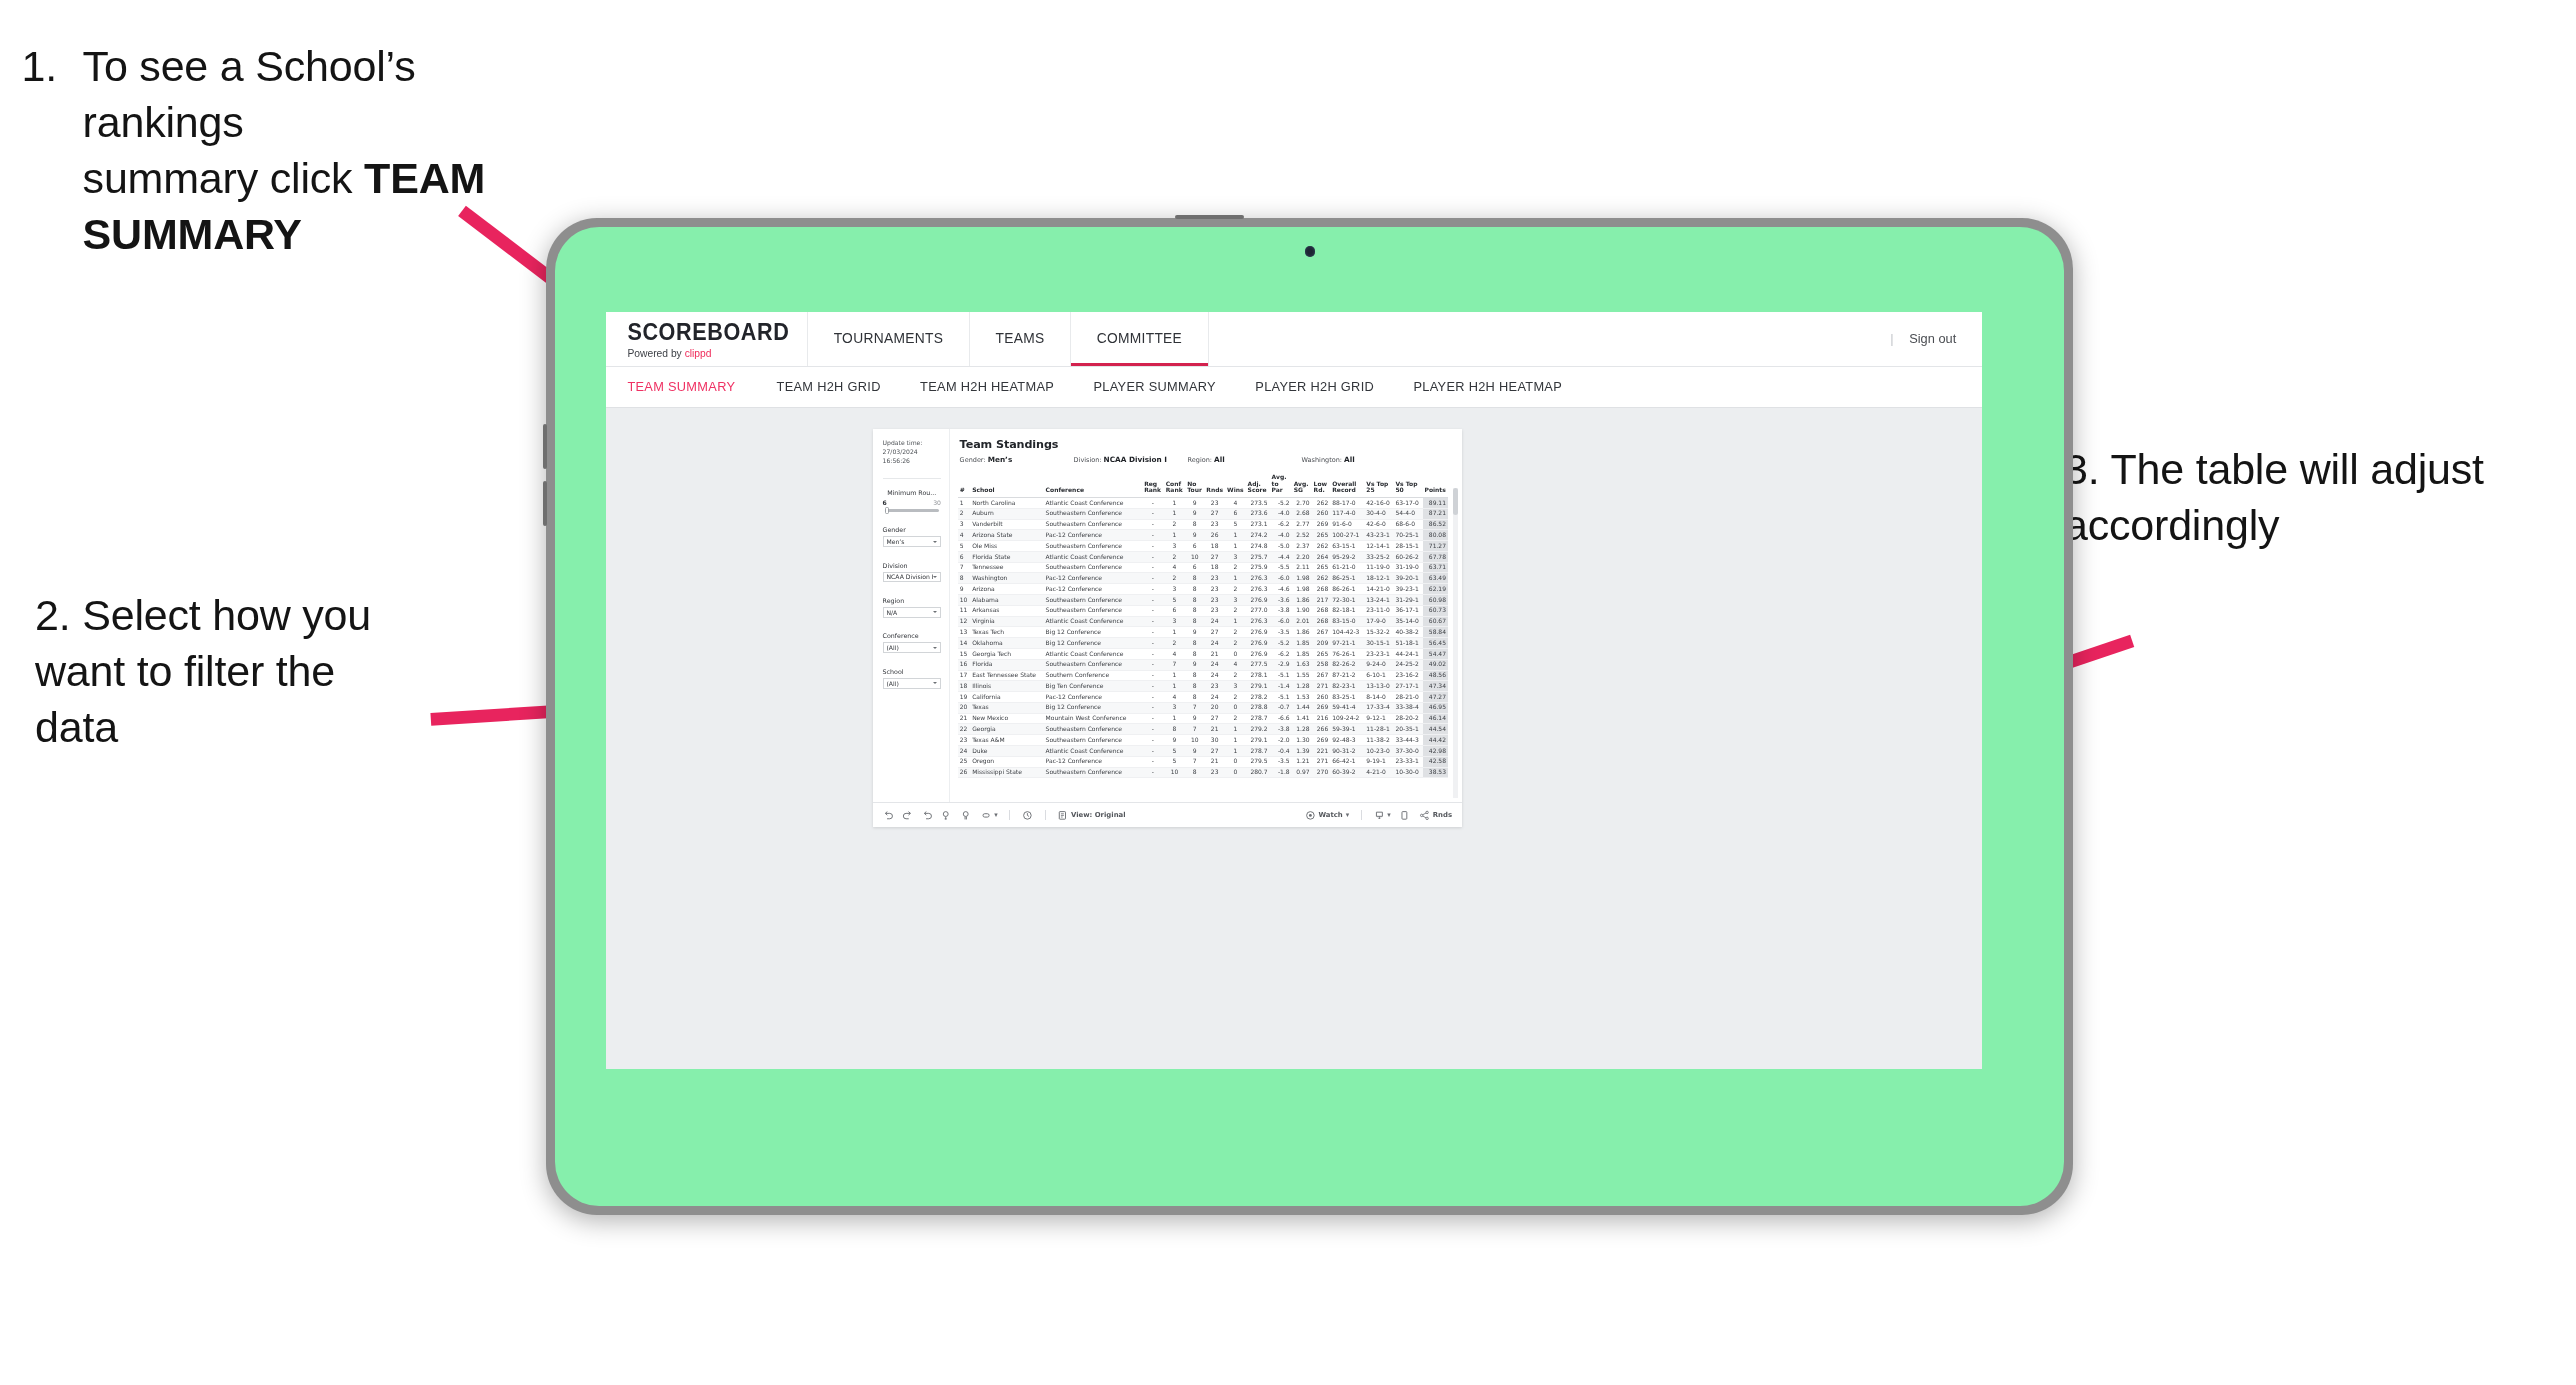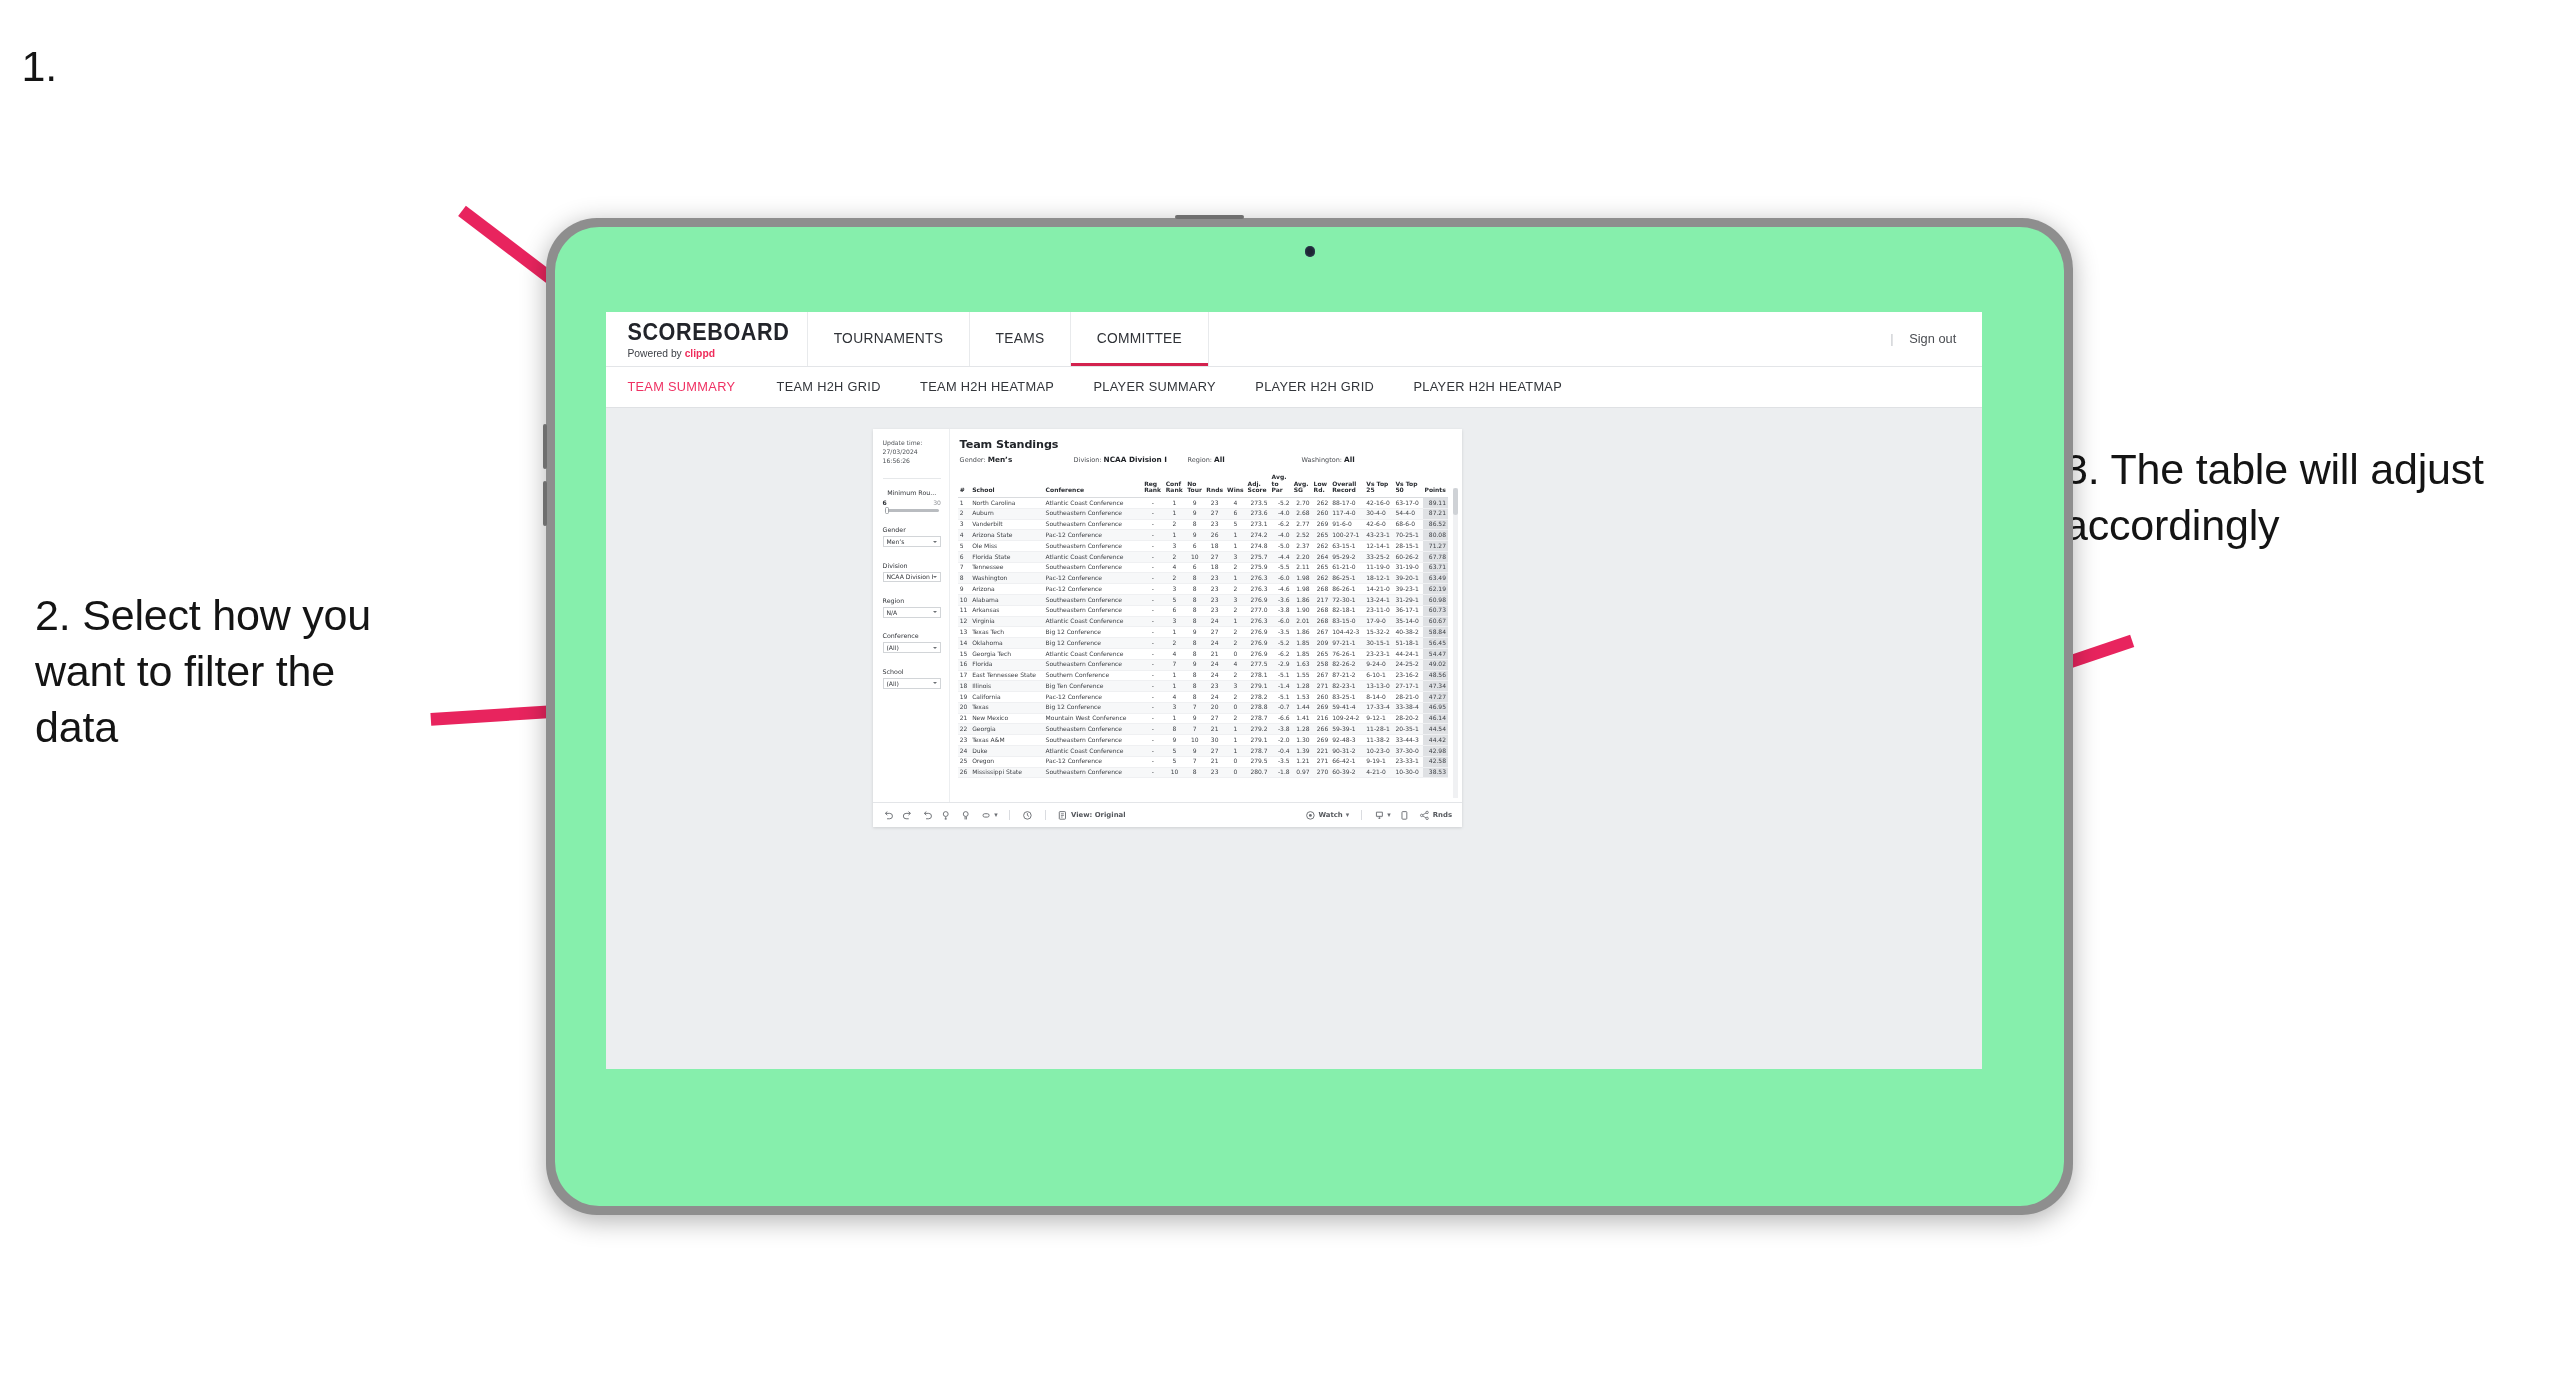--- a/index.html
+++ b/index.html
@@ -83,21 +83,21 @@
     border-right:1px solid #e8eaec;
   }
   #brand .bt {
     font-size:21.6px; font-weight:700; letter-spacing:0.6px;
     color:#22242a; line-height:1.0;
     font-family:"Liberation Sans", sans-serif;
     transform:scaleY(1.12);
     transform-origin:left center;
   }
   #brand .bs { font-size:10.3px; color:#3c3f45; margin-top:4.9px; }
-  #brand .bs i { font-style:normal; color:#ef2b5a; font-weight:700; }
+  #brand .bs i { font-style:normal; color:#ef2b5a; font-weight:400; }
 
   .topnav { display:flex; align-items:stretch; }
   .topnav .item {
     display:flex; align-items:center;
     padding:0 25.6px;
     font-size:13.8px; color:#2f3237;
     letter-spacing:0.3px;
     border-right:1px solid #e8eaec;
     position:relative;
     cursor:pointer;
@@ -244,20 +244,25 @@
   #viz-toolbar .sep { width:1px; height:10.8px; background:#dadce0; margin:0 2.9px; }
   #viz-toolbar .spacer { flex:1; }
   .gicon { display:inline-block; line-height:1; color:#6b6e73; }
 </style>
 </head>
 <body>
 
 <div class="callout" id="callout-1">
   <div class="numline">
     <span class="num">1.</span>
+    <span class="body">
+      <span>To see a School’s rankings</span><br>
+      <span>summary click </span><b>TEAM</b><br>
+      <b>SUMMARY</b>
+    </span>
   </div>
 </div>
 
 <div class="callout" id="callout-2">2. Select how you want to filter the data</div>
 
 <div class="callout" id="callout-3">3. The table will adjust accordingly</div>
 
 <svg class="arrow" id="arrow-1" style="left:452px; top:201px;" width="256" height="177" viewBox="0 0 260 180">
   <defs>
     <marker id="ah1" markerWidth="5.2" markerHeight="5.2" refX="2.2" refY="2.6" orient="auto">

